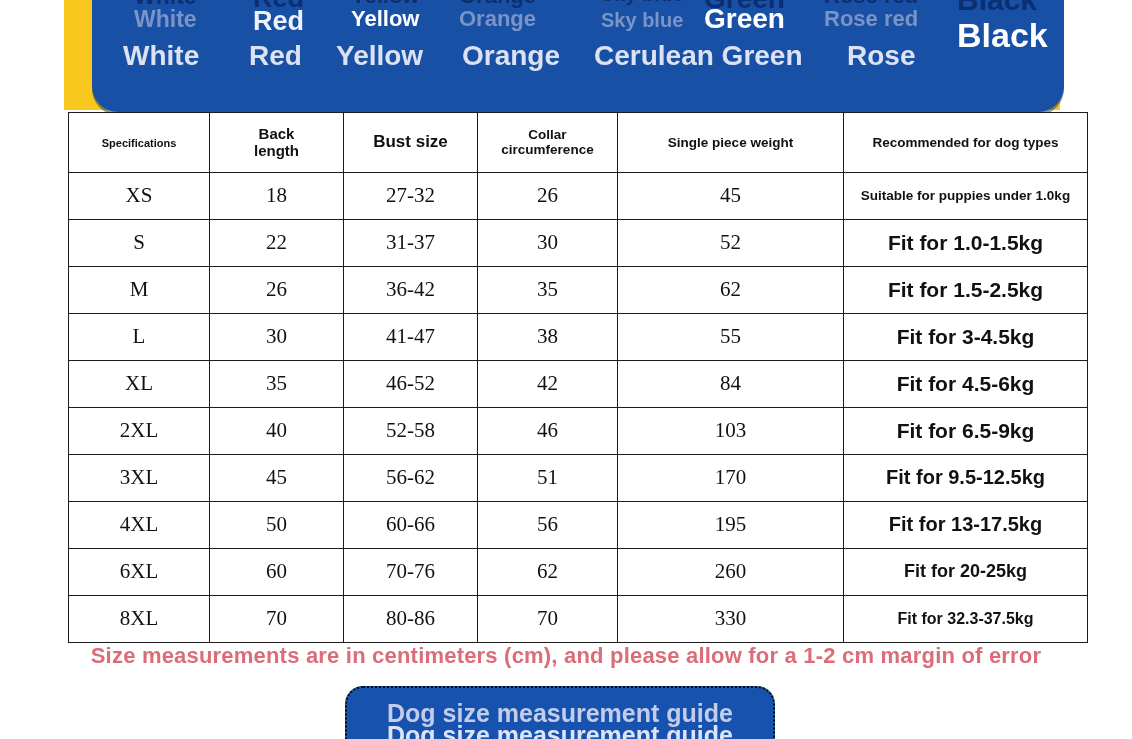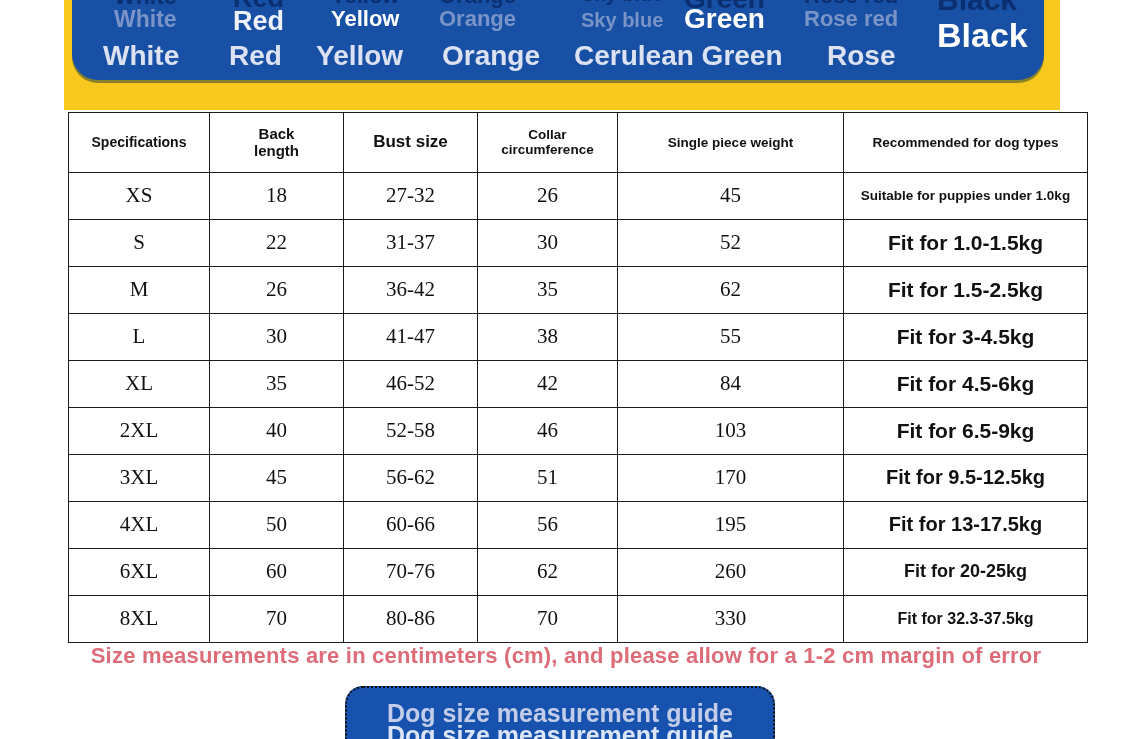--- a/index.html
+++ b/index.html
@@ -7,21 +7,21 @@
     width:1132px;height:739px;overflow:hidden;position:relative;
     background:#ffffff;
     font-family:"Liberation Sans", sans-serif;
   }
   
   .banner{
     position:absolute;left:64px;top:0;width:996px;height:110px;
     background:#f8c81e;
   }
   .panel{
-    position:absolute;left:8px;top:0;width:972px;height:80px;
+    position:absolute;left:28px;top:0;width:972px;height:112px;
     background:#1750a4;
     border-radius:0 0 26px 26px;
     overflow:hidden;
     box-shadow:0 3px 0 rgba(45,70,55,0.55);
   }
   .clip-label{position:absolute;top:-17px;color:#0b2f70;font-weight:bold;white-space:nowrap;}
   .top-label{position:absolute;top:6px;font-weight:bold;white-space:nowrap;}
   .muted{color:#7b94c7;}
   .bright{color:#eef1fb;}
   .pure{color:#ffffff;}
@@ -34,21 +34,21 @@
     background:#fff;
   }
   table.size td{
     border:1px solid #1c1c1c;
     text-align:center;vertical-align:middle;
     height:46px;padding:0 2px;
     color:#111;
   }
   table.size tr.hdr td{height:46px;font-weight:bold;font-family:"Liberation Sans",sans-serif;line-height:1.15;}
   .c0{width:136px;} .c1{width:129px;} .c2{width:129px;} .c3{width:135px;} .c4{width:221px;} .c5{width:239px;}
-  .h-spec{font-size:14px;}
+  .h-spec{font-size:11px;}
   .h-back{font-size:15px;display:block;width:64px;margin:12px auto;}
   .h-bust{font-size:17px;}
   .h-collar{font-size:13.5px;display:block;width:112px;margin:0 auto;}
   .h-weight{font-size:13.5px;}
   .h-rec{font-size:13.5px;}
   td.num, td.sz{
     font-family:"Liberation Serif", serif;
     font-size:21px;
   }
   td.fit{font-weight:bold;font-family:"Liberation Sans",sans-serif;}

